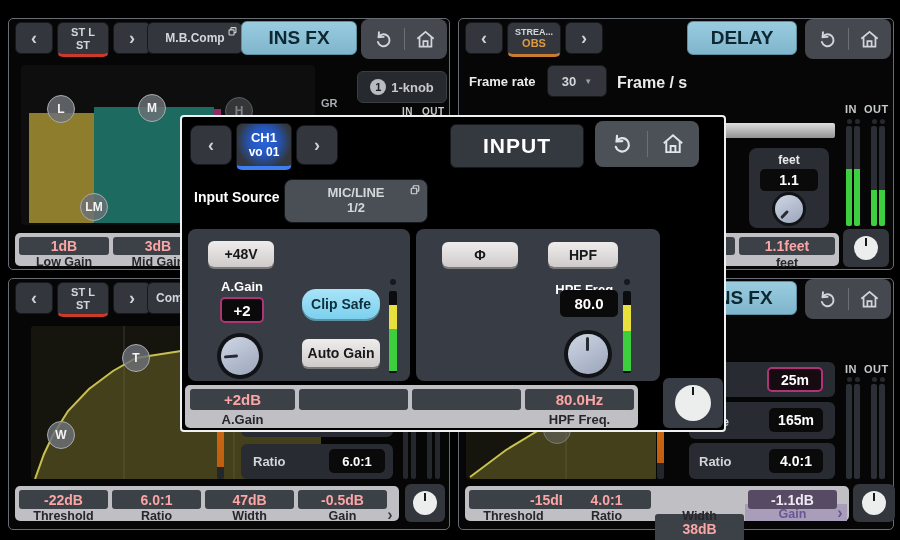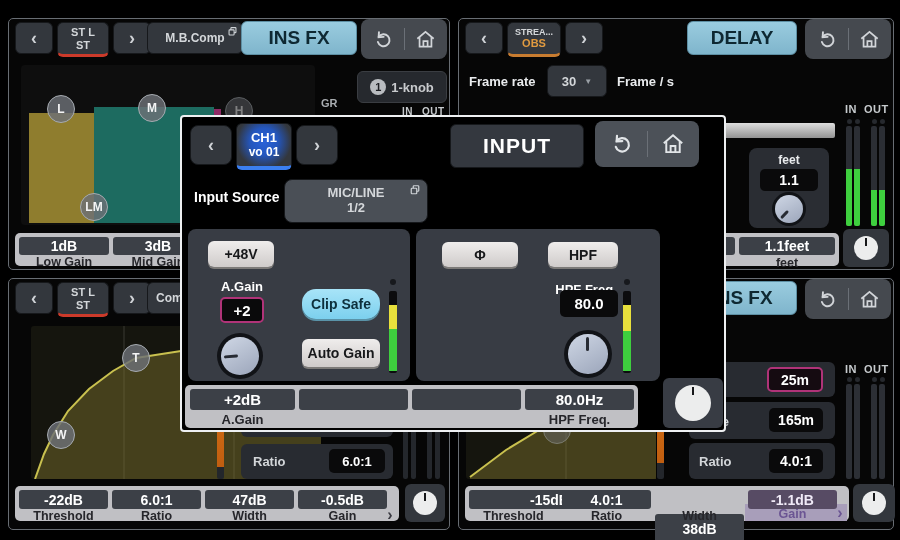--- a/index.html
+++ b/index.html
@@ -15,21 +15,21 @@
   .titleblue{background:linear-gradient(#9accdf,#7fb5cc);color:#0e2832;font-size:19px;border:1px solid #5e8fa3;}
   .navgrp{position:absolute;background:#45494f;border-radius:8px;display:flex;align-items:center;justify-content:space-evenly;}
   .navdiv{width:1px;height:55%;background:#6b7077;}
   .lightbtn{position:absolute;background:linear-gradient(#efedec,#cfcbca);border-radius:6px;color:#17181a;display:flex;align-items:center;justify-content:center;font-weight:bold;box-shadow:0 2px 0 #7c7a78;}
   .cyanbtn{background:linear-gradient(#a8e4f8,#7cd0ee);box-shadow:0 2px 0 #5a93a8;color:#0d2f3c;border-radius:14px;}
   .valbox{position:absolute;background:#0a0a0b;border-radius:5px;color:#fff;font-weight:bold;display:flex;align-items:center;justify-content:center;box-sizing:border-box;}
   .card{position:absolute;background:#383c44;border-radius:8px;}
   .rowcard{position:absolute;background:#282b31;border-radius:6px;}
   .mk{position:absolute;width:28px;height:28px;border-radius:50%;background:rgba(108,112,118,.82);border:1.5px solid #a6abb1;color:#f4f4f5;font-weight:bold;font-size:12px;display:flex;align-items:center;justify-content:center;box-sizing:border-box;}
   .strip{position:absolute;background:#c0c0c4;border-radius:5px;}
-  .cell{position:absolute;background:#3c4047;border-radius:3px;color:#ffffff;font-weight:bold;font-size:14px;display:flex;align-items:center;justify-content:center;}
+  .cell{position:absolute;background:#3c4047;border-radius:3px;color:#fca5a5;font-weight:bold;font-size:14px;display:flex;align-items:center;justify-content:center;}
   .clabel{position:absolute;color:#26262b;font-weight:bold;font-size:12.5px;text-align:center;}
   .meterbar{position:absolute;background:#2b2e34;border-radius:2px;overflow:hidden;}
   .mdot{position:absolute;width:5px;height:5px;border-radius:50%;background:#26292e;}
   .seg{position:absolute;left:0;width:100%;}
   .knob{position:absolute;border-radius:50%;background:#111317;display:flex;align-items:center;justify-content:center;}
   .kcap{width:82%;height:82%;border-radius:50%;background:linear-gradient(150deg,#cfd7e5,#9ba5ba);position:relative;}
   .ktick{position:absolute;left:calc(50% - 1.5px);top:6%;width:3px;height:36%;background:#272b33;border-radius:2px;transform-origin:50% 122%;}
   .kbox{position:absolute;background:#33373d;border-radius:6px;display:flex;align-items:center;justify-content:center;}
   .kico{border-radius:50%;background:#eceded;position:relative;}
   .kico::after{content:"";position:absolute;left:calc(50% - 1.25px);top:2px;width:2.5px;height:8px;background:#17181a;}
@@ -155,21 +155,21 @@
             <path d="M9.8 19.5 L9.8 13.8 L14.2 13.8 L14.2 19.5"></path>
           </svg>
         </span>
     </div>
 
     <span class="lbl" style="left:10px;top:55px;font-size:13px;">Frame rate</span>
     <div class="btn" style="left:88px;top:46px;width:60px;height:32px;font-size:13px;gap:8px;">
       <span>30</span>
       <span style="font-size:8px;color:#9aa0a6;">▼</span>
     </div>
-    <span class="lbl" style="left:158px;top:55px;font-size:13px;">Frame / s</span>
+    <span class="lbl" style="left:158px;top:55px;font-size:16px;">Frame / s</span>
 
     <div class="abs" style="left:182px;top:104px;width:194px;height:15px;background:linear-gradient(#dedede,#939393);border-radius:2px;"></div>
 
     <div class="card" style="left:290px;top:129px;width:80px;height:80px;background:#2a2d33;">
       <span class="lbl" style="left:0;top:5px;width:80px;text-align:center;font-size:12px;">feet</span>
       <div class="valbox" style="left:11px;top:21px;width:58px;height:22px;font-size:14px;">
           <span>1.1</span>
         </div>
       <div class="knob" style="left:23px;top:44px;width:34px;height:34px;">
           <span class="kcap">

